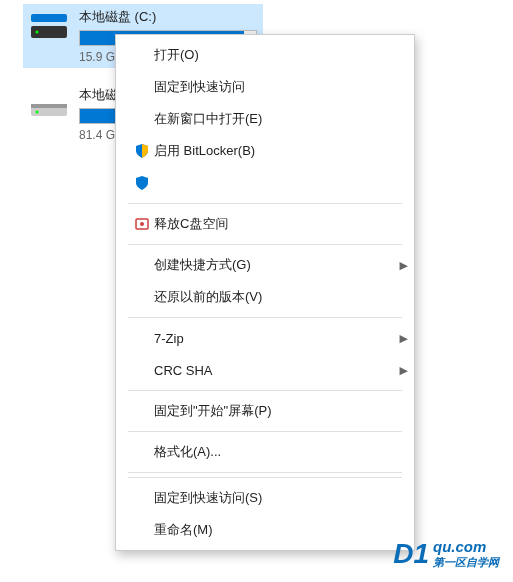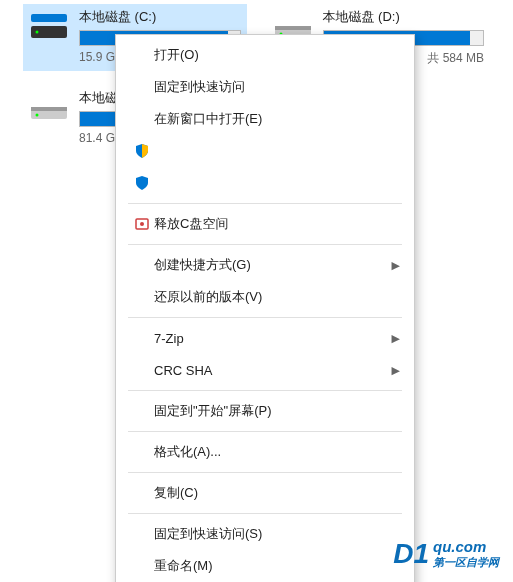--- a/index.html
+++ b/index.html
@@ -47,21 +47,21 @@
       width: 300px;
       background: #fff;
       border: 1px solid #ccc;
       box-shadow: 2px 4px 10px rgba(0,0,0,0.25);
       padding: 4px 0;
     }
     .menu-item {
       display: flex;
       align-items: center;
       height: 32px;
-      padding: 0 14px 0 14px;
+      padding: 0 6px 0 14px;
       color: #222;
       cursor: default;
       position: relative;
     }
     .menu-icon-slot { width: 24px; display: flex; align-items: center; justify-content: center; flex-shrink: 0; }
     .menu-label { flex: 1; }
     .menu-arrow { color: #666; font-size: 11px; }
     .menu-sep {
       height: 1px; background: #e0e0e0;
       margin: 4px 12px;
@@ -94,36 +94,20 @@
         </svg>
     </span>
     <div class="drive-info">
       <div class="drive-name">本地磁盘 (C:)</div>
       <div class="progress-bar">
           <div class="progress-fill" style="width:93%"></div>
         </div>
       <div class="drive-size">15.9 G</div>
     </div>
   </div>
-  <div class="drive-item">
-    <span class="drive-icon">
-      <svg viewBox="0 0 40 36">
-          <rect x="2" y="18" width="36" height="12" rx="2" fill="#ccc"></rect>
-          <rect x="2" y="18" width="36" height="4" fill="#999"></rect>
-          <circle cx="8" cy="26" r="1.5" fill="#0f0"></circle>
-        </svg>
-    </span>
-    <div class="drive-info">
-      <div class="drive-name">本地磁盘 (D:)</div>
-      <div class="progress-bar">
-          <div class="progress-fill" style="width:92%"></div>
-        </div>
-      <div class="drive-size" style="text-align:right">共 584 MB</div>
-    </div>
-  </div>
 </div>
 
 <div class="drives drives-row2">
   <div class="drive-item">
     <span class="drive-icon">
       <svg viewBox="0 0 40 36">
           <rect x="2" y="18" width="36" height="12" rx="2" fill="#ccc"></rect>
           <rect x="2" y="18" width="36" height="4" fill="#999"></rect>
           <circle cx="8" cy="26" r="1.5" fill="#0f0"></circle>
         </svg>
@@ -151,20 +135,21 @@
       <span class="menu-icon-slot"></span>
       <span class="menu-label">在新窗口中打开(E)</span>
     </div>
     <div class="menu-item">
       <span class="menu-icon-slot">
         <svg width="16" height="16" viewBox="0 0 16 16">
           <path d="M8 1 L14 3 V8 C14 12 8 15 8 15 C8 15 2 12 2 8 V3 Z" fill="#0078d4"></path>
           <path d="M8 1 L14 3 V8 C14 12 8 15 8 15 V1 Z" fill="#ffb900"></path>
         </svg>
       </span>
+      <span class="menu-label">启用 BitLocker(B)</span>
     </div>
     <div class="menu-item">
       <span class="menu-icon-slot">
         <svg width="16" height="16" viewBox="0 0 16 16">
           <path d="M8 1 L14 3 V8 C14 12 8 15 8 15 C8 15 2 12 2 8 V3 Z" fill="#0078d4"></path>
         </svg>
       </span>
     </div>
     <div class="menu-sep"></div>
     <div class="menu-item">
@@ -201,24 +186,20 @@
     <div class="menu-item">
       <span class="menu-icon-slot"></span>
       <span class="menu-label">固定到"开始"屏幕(P)</span>
     </div>
     <div class="menu-sep"></div>
     <div class="menu-item">
       <span class="menu-icon-slot"></span>
       <span class="menu-label">格式化(A)...</span>
     </div>
     <div class="menu-sep"></div>
-    <div class="menu-item">
-      <span class="menu-icon-slot"></span>
-      <span class="menu-label">复制(C)</span>
-    </div>
     <div class="menu-sep"></div>
     <div class="menu-item">
       <span class="menu-icon-slot"></span>
       <span class="menu-label">固定到快速访问(S)</span>
     </div>
     <div class="menu-item">
       <span class="menu-icon-slot"></span>
       <span class="menu-label">重命名(M)</span>
     </div>
   </div>

